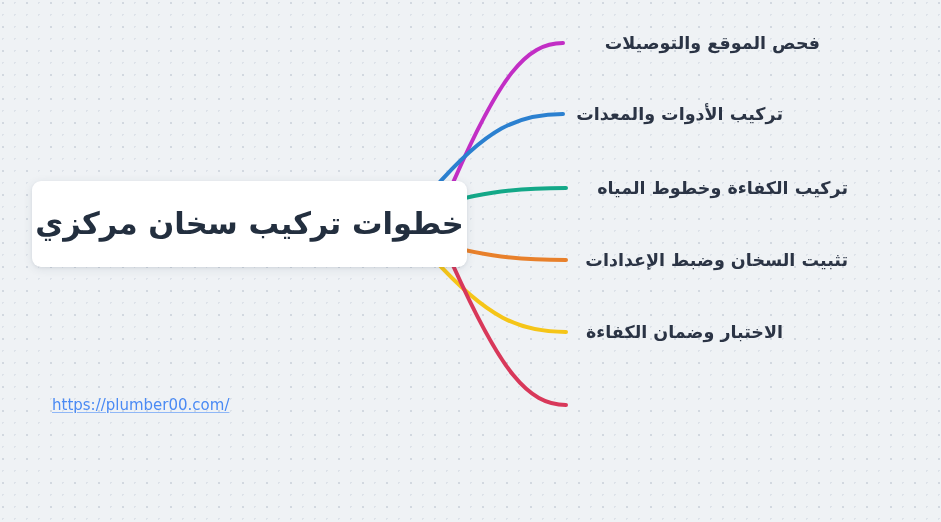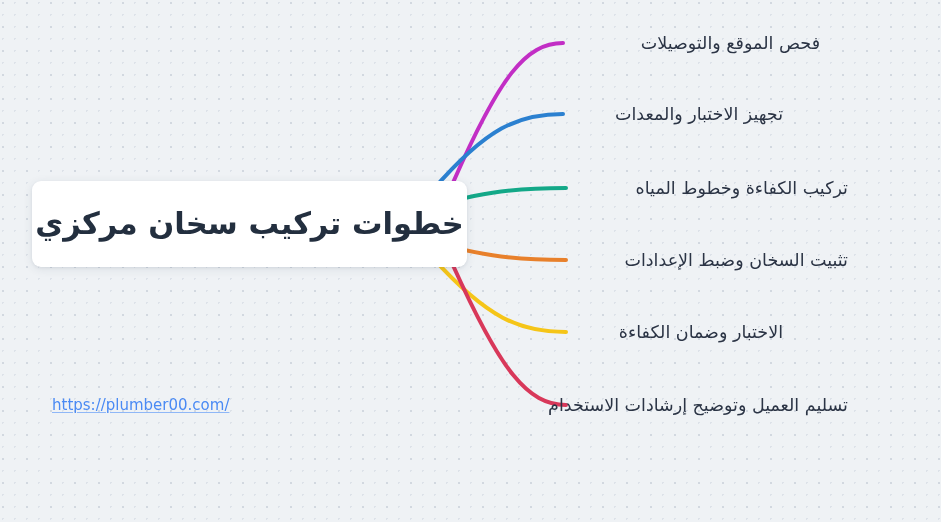--- a/index.html
+++ b/index.html
@@ -56,21 +56,21 @@
     color: #232f3f;
     letter-spacing: 0px;
     line-height: 1.2;
     white-space: nowrap;
     direction: rtl;
   }
 
   .branch-label {
     position: absolute;
     font-size: 17.5px;
-    font-weight: 400;
+    font-weight: 700;
     color: #2b3445;
     white-space: nowrap;
     direction: rtl;
     text-align: center;
     line-height: 1.25;
     transform: translateY(-50%);
   }
 
   #source-link {
     position: absolute;
@@ -98,21 +98,20 @@
       <path d="M 409.8 234.8 C 475.404 255.68, 512.892 260, 566 260" fill="none" stroke="#e8802b" stroke-width="4" stroke-linecap="round"></path>
       <path d="M 431.4 256.4 C 487.932 319.03999999999996, 520.236 332, 566 332" fill="none" stroke="#f5c518" stroke-width="4" stroke-linecap="round"></path>
       <path d="M 453.3 266 C 500.634 370.98, 527.682 405, 566 405" fill="none" stroke="#d8385a" stroke-width="4" stroke-linecap="round"></path>
     </svg>
 
   <div id="root-node">
     <span id="root-label">خطوات تركيب سخان مركزي</span>
   </div>
 
   <div class="branch-label" style="right: 121px; top: 44px;">فحص الموقع والتوصيلات</div>
-  <div class="branch-label" style="right: 158px; top: 115px;">تجهيز الاختبار والمعدات</div>
+  <div class="branch-label" style="right: 158px; top: 115px;">تركيب الأدوات والمعدات</div>
   <div class="branch-label" style="right: 93px; top: 189px;">تركيب الكفاءة وخطوط المياه</div>
   <div class="branch-label" style="right: 93px; top: 261px;">تثبيت السخان وضبط الإعدادات</div>
   <div class="branch-label" style="right: 158px; top: 333px;">الاختبار وضمان الكفاءة</div>
-  <div class="branch-label" style="right: 93px; top: 406px;">تسليم العميل وتوضيح إرشادات الاستخدام</div>
 
   <a id="source-link" href="#">https://plumber00.com/</a>
 
 </div>
 
 </body></html>

